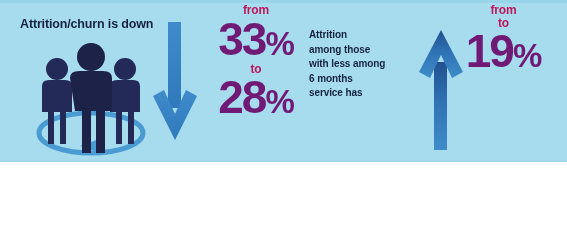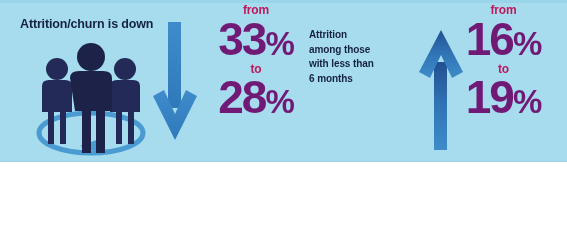--- a/index.html
+++ b/index.html
@@ -182,42 +182,40 @@
     </div>
     <div class="small-label label-to">to</div>
     <div class="big-number num-to">
       <span>28</span><span class="pct">%</span>
     </div>
   </div>
 
   <div class="caption">
     <div>Attrition</div>
     <div>among those</div>
-    <div>with less than</div>
+    <div>with less among</div>
     <div>6 months</div>
+    <div>service has</div>
   </div>
 
   <div class="arrow-up">
     <svg width="46" height="126" viewBox="0 0 46 126" xmlns="http://www.w3.org/2000/svg">
       <defs>
         <linearGradient id="gradUp" x1="0" y1="0" x2="0" y2="1">
           <stop offset="0%" stop-color="#22508f"></stop>
           <stop offset="45%" stop-color="#2f72b4"></stop>
           <stop offset="100%" stop-color="#3f8cc9"></stop>
         </linearGradient>
       </defs>
       <rect x="16" y="38" width="13" height="88" fill="url(#gradUp)"></rect>
       <path d="M1 48 L23 6 L45 48 L34 54 L23 31 L12 54 Z" fill="url(#gradUp)"></path>
     </svg>
   </div>
 
   <div class="stat-block stat-right">
     <div class="small-label label-from">from</div>
-    <div class="big-number num-from">
-      <span>16</span><span class="pct">%</span>
-    </div>
     <div class="small-label label-to">to</div>
     <div class="big-number num-to">
       <span>19</span><span class="pct">%</span>
     </div>
   </div>
 
 </div>
 
 </body></html>

